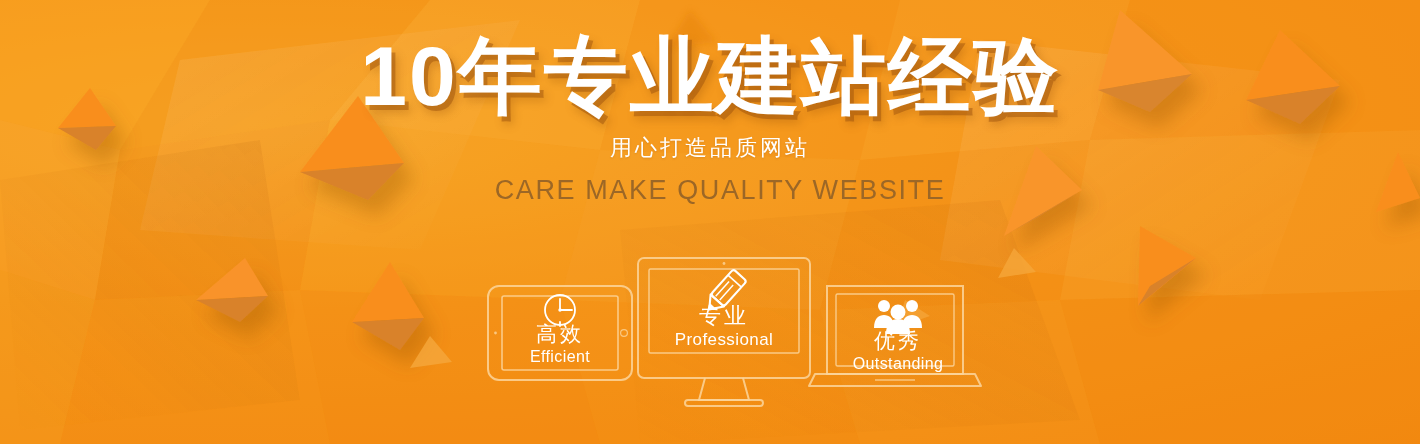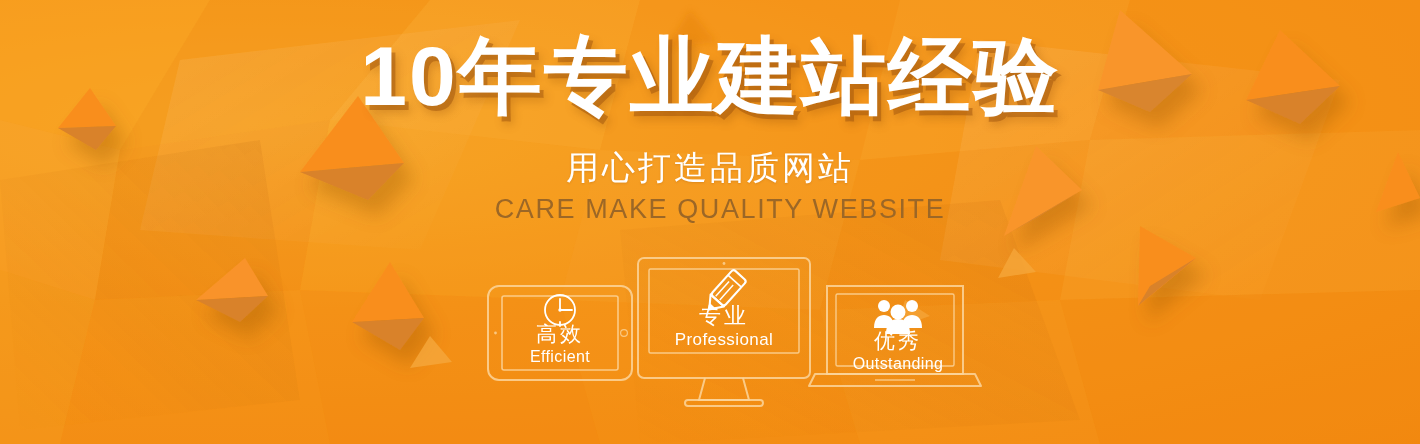--- a/index.html
+++ b/index.html
@@ -17,37 +17,37 @@
     position:absolute;inset:0;
     background:
       radial-gradient(120% 100% at 18% 28%, #F7A72A 0%, #F5941A 42%, #F2860F 100%);
   }
   .bg-poly{position:absolute;inset:0;width:100%;height:100%;}
   .bg-tris{position:absolute;inset:0;width:100%;height:100%;}
 
   
   .center-stack{
     position:absolute;left:0;top:0;width:100%;height:100%;
-    display:flex;flex-direction:column;align-items:center;
+    display:flex;flex-direction:column;align-items:center;gap:7px;
   }
 
   .headline{
     margin-top:34px;
     font-size:84px;
     line-height:1;
     font-weight:bold;
     color:#ffffff;
     letter-spacing:2px;
     text-shadow:4px 5px 0 rgba(150,78,10,.45), 6px 8px 10px rgba(140,70,8,.30);
     white-space:nowrap;
   }
 
   .subtitle{
-    margin-top:32px;
-    font-size:33px;
+    margin-top:11px;
+    font-size:22px;
     line-height:1.1;
     color:#ffffff;
     letter-spacing:3px;
     font-weight:400;
     text-shadow:0 1px 2px rgba(150,85,15,.25);
     white-space:nowrap;
   }
 
   .tagline{
     margin-top:9px;

